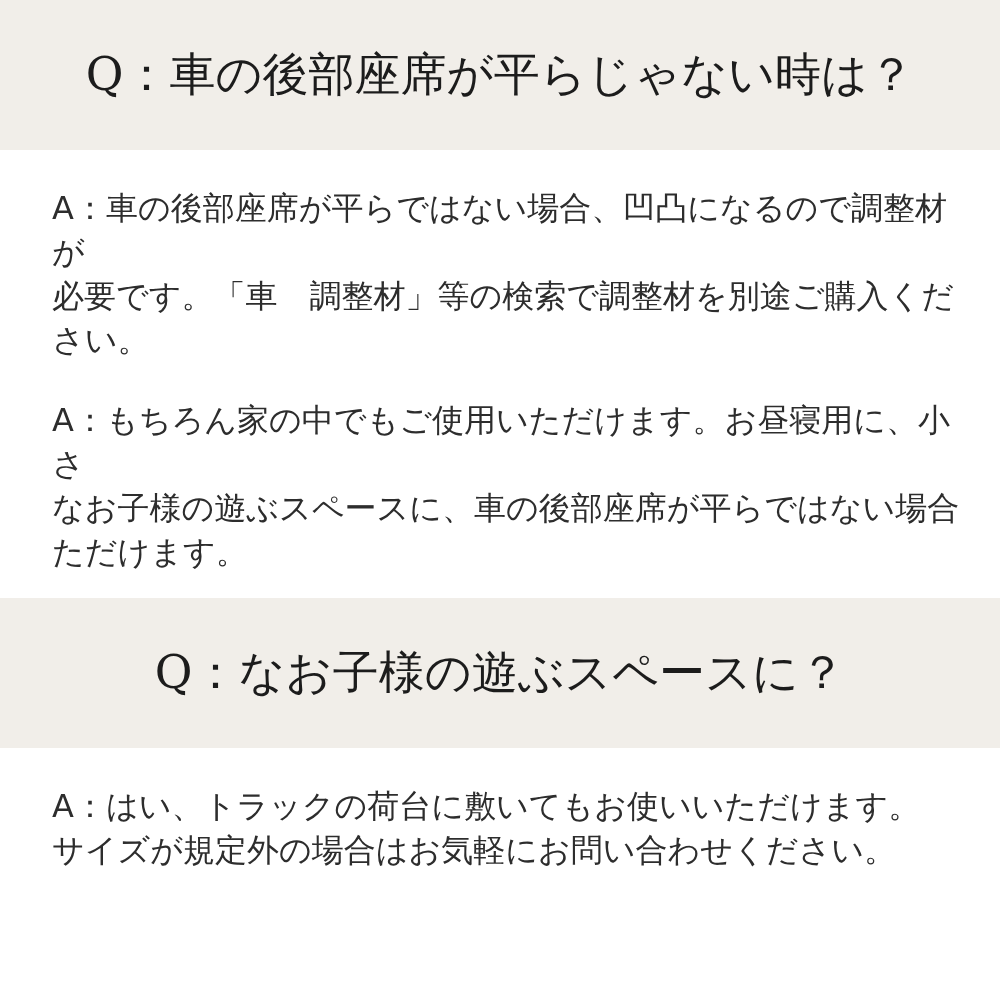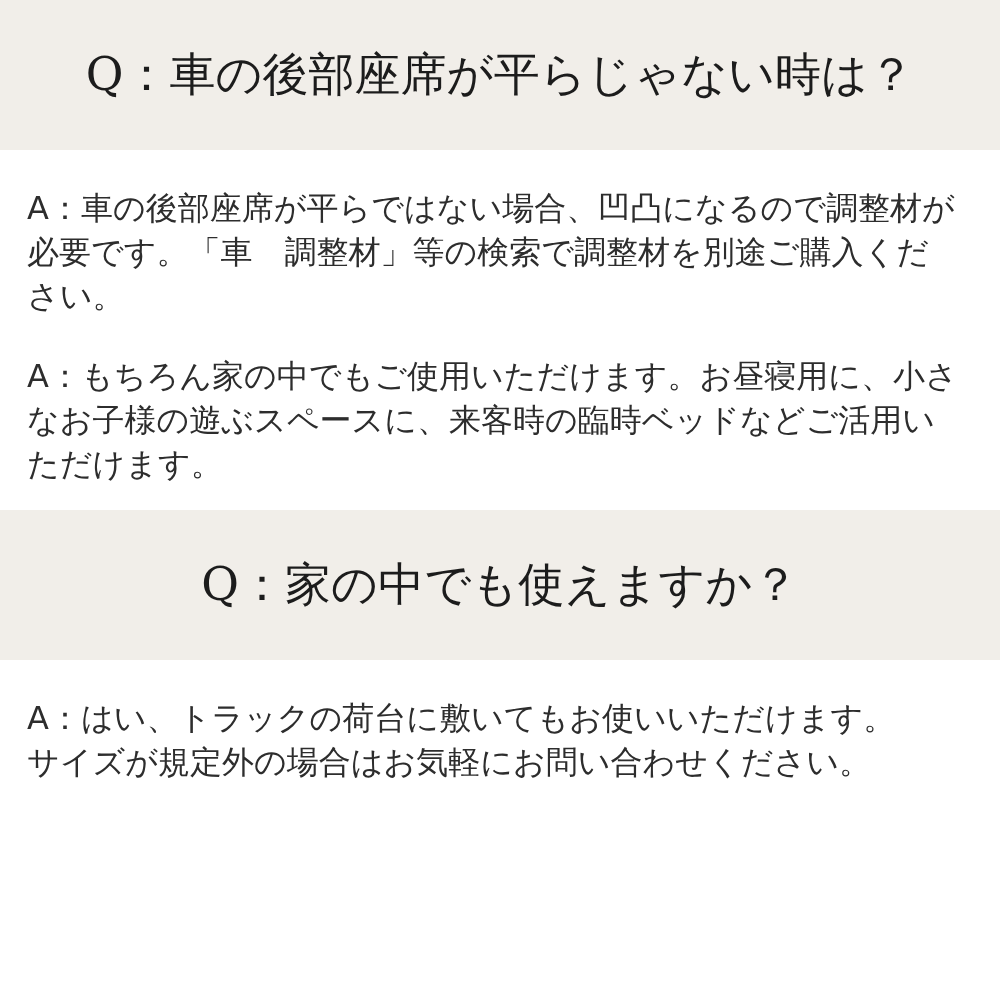--- a/index.html
+++ b/index.html
@@ -32,21 +32,21 @@
   .q-text {
     margin: 0;
     font-family: "DejaVu Serif", "Liberation Serif", serif;
     font-size: 46px;
     font-weight: 500;
     letter-spacing: 0px;
     color: var(--question-color);
     white-space: nowrap;
   }
   .a-text {
-    margin: 36px 28px 24px 27px;
+    margin: 36px 28px 24px 52px;
     font-size: 32px;
     line-height: 44px;
     color: var(--answer-color);
     white-space: pre-line;
     text-align: left;
   }
 </style>
 </head>
 <body>
 
@@ -56,25 +56,25 @@
     <div class="q-band">
       <h2 class="q-text">Q：車の後部座席が平らじゃない時は？</h2>
     </div>
     <p class="a-text">A：車の後部座席が平らではない場合、凹凸になるので調整材が
 必要です。「車　調整材」等の検索で調整材を別途ご購入くだ
 さい。</p>
   </section>
 
   <section class="qa">
     <p class="a-text">A：もちろん家の中でもご使用いただけます。お昼寝用に、小さ
-なお子様の遊ぶスペースに、来客時の臨時ベッドなどご活用い
+なお子様の遊ぶスペースに、車の後部座席が平らではない場合
 ただけます。</p>
   </section>
 
   <section class="qa">
     <div class="q-band">
-      <h2 class="q-text">Q：家の中でも使えますか？</h2>
+      <h2 class="q-text">Q：なお子様の遊ぶスペースに？</h2>
     </div>
     <p class="a-text">A：はい、トラックの荷台に敷いてもお使いいただけます。
 サイズが規定外の場合はお気軽にお問い合わせください。</p>
   </section>
 
 </div>
 
 </body></html>

